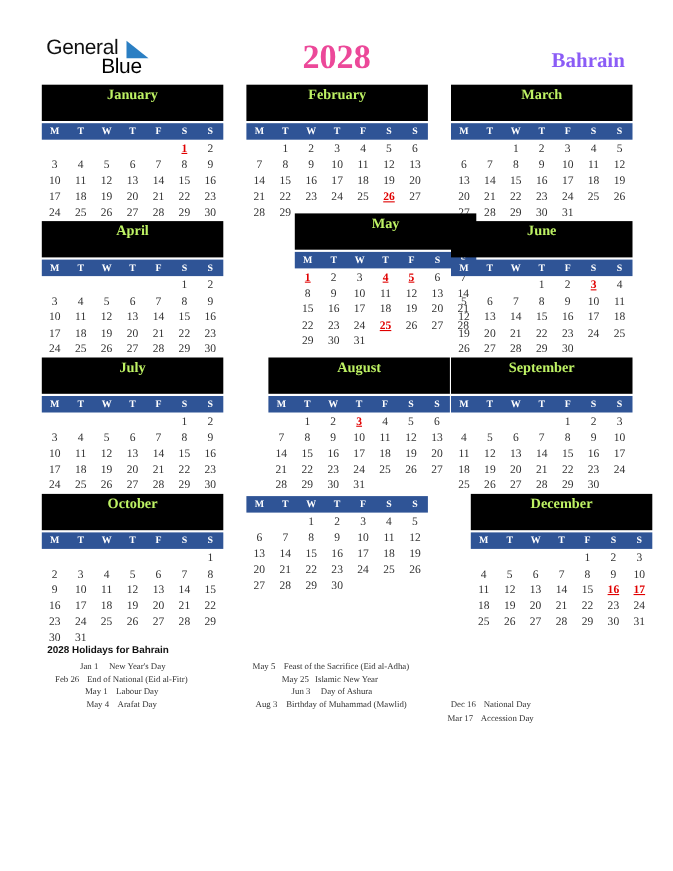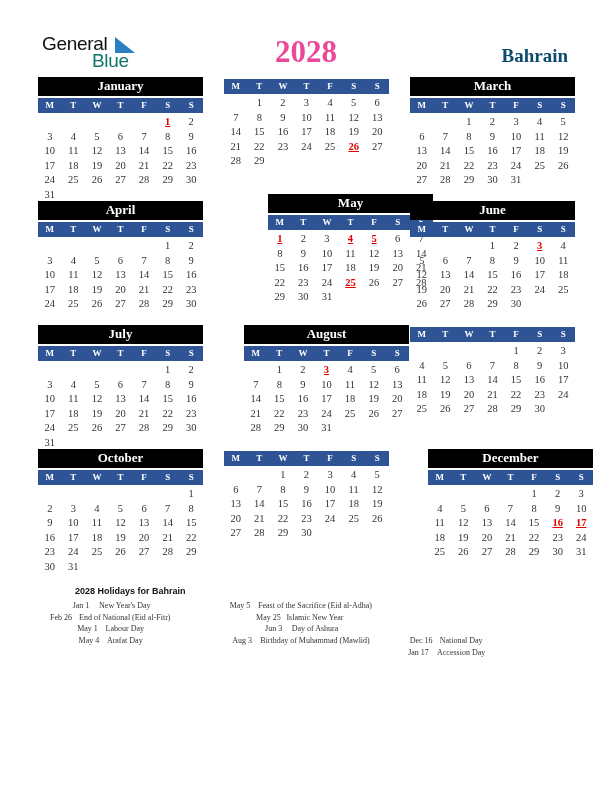--- a/index.html
+++ b/index.html
@@ -1,31 +1,31 @@
 <!DOCTYPE html>
 <html><head>
 <meta charset="utf-8">
 <style>
   html, body { margin: 0; padding: 0; background: #ffffff; }
   body { width: 612px; height: 792px; position: relative; overflow: hidden; font-family: "DejaVu Serif", "Liberation Serif", serif; color: #333; }
   .logo { position: absolute; left: 42px; top: 33px; width: 100px; height: 40px; }
   .logo .general { position: absolute; left: 0; top: 0; font-family: "Liberation Sans", sans-serif; font-size: 19px; color: #111; letter-spacing: -0.3px; }
-  .logo .blue { position: absolute; left: 50px; top: 17px; font-family: "Liberation Sans", sans-serif; font-size: 19px; color: #0f766e; letter-spacing: -0.3px; }
+  .logo .blue { position: absolute; left: 50px; top: 17px; font-family: "Liberation Sans", sans-serif; font-size: 19px; color: #000000; letter-spacing: -0.3px; }
   .logo .tri { position: absolute; left: 73px; top: 4px; width: 0; height: 0; border-bottom: 16px solid #2b7fc3; border-right: 20px solid transparent; }
   .year { position: absolute; left: 256px; top: 34px; width: 100px; text-align: center; font-family: "Liberation Serif", serif; font-weight: bold; font-size: 31px; color: #ec4899; }
-  .country { position: absolute; right: 44px; top: 45px; font-family: "Liberation Serif", serif; font-weight: bold; font-size: 19px; color: #0c4a6e; }
+  .country { position: absolute; right: 44px; top: 45px; font-family: "Liberation Serif", serif; font-weight: bold; font-size: 19px; color: #8b5cf6; }
   .month { position: absolute; width: 165px; }
-  .month .mtitle { background: #000; color: #ffffff; height: 19px; line-height: 17px; text-align: center; font-family: "Liberation Serif", serif; font-weight: bold; font-size: 13px; }
+  .month .mtitle { background: #000; color: #bef264; height: 33px; line-height: 17px; text-align: center; font-family: "Liberation Serif", serif; font-weight: bold; font-size: 13px; }
   .month .dow { display: grid; grid-template-columns: repeat(7, 1fr); background: #2f5496; height: 15px; line-height: 15px; margin-top: 2px; }
   .month .dow span { color: #fff; text-align: center; font-family: "Liberation Serif", serif; font-weight: bold; font-size: 9px; }
   .month .days { display: grid; grid-template-columns: repeat(7, 1fr); margin-top: 2px; }
   .month .days span { text-align: center; height: 14.5px; line-height: 14.5px; font-family: "Liberation Serif", serif; font-size: 10.5px; color: #333; }
   .month .days span.hol { color: #e00000; font-weight: bold; text-decoration: underline; }
   .holidays { position: absolute; left: 43px; top: 586px; width: 540px; }
-  .holidays .htitle { font-family: "Liberation Sans", sans-serif; font-weight: bold; font-size: 9px; color: #111; margin-bottom: 4px; margin-left: 32px; }
+  .holidays .htitle { font-family: "Liberation Sans", sans-serif; font-weight: bold; font-size: 9px; color: #111; margin-bottom: 4px; }
   .hcol { position: absolute; top: 15px; text-align: center; }
   .hrow { height: 11.5px; font-family: "Liberation Serif", serif; font-size: 8px; color: #333; white-space: nowrap; }
   .hrow .hd { display: inline-block; width: 36px; }
 </style>
 </head>
 <body>
 
 <div class="logo">
   <span class="general">General</span>
   <span class="tri"></span>
@@ -79,20 +79,21 @@
         <span class="">25</span>
         <span class="">26</span>
         <span class="">27</span>
         <span class="">28</span>
         <span class="">29</span>
         <span class="">30</span>
         <span class="">31</span>
       </div>
     </div>
     <div class="month" style="left: 224px; top: 77px;">
+      <div class="mtitle">February</div>
       <div class="dow">
         <span>M</span>
         <span>T</span>
         <span>W</span>
         <span>T</span>
         <span>F</span>
         <span>S</span>
         <span>S</span>
       </div>
       <div class="days">
@@ -406,20 +407,21 @@
         <span class="">25</span>
         <span class="">26</span>
         <span class="">27</span>
         <span class="">28</span>
         <span class="">29</span>
         <span class="">30</span>
         <span class="">31</span>
       </div>
     </div>
     <div class="month" style="left: 410px; top: 325px;">
+      <div class="mtitle">September</div>
       <div class="dow">
         <span>M</span>
         <span>T</span>
         <span>W</span>
         <span>T</span>
         <span>F</span>
         <span>S</span>
         <span>S</span>
       </div>
       <div class="days">
@@ -616,16 +618,16 @@
         <div class="hrow"><span class="hd">May 4</span><span>Arafat Day</span></div>
       </div>
       <div class="hcol" style="left: 179px;">
         <div class="hrow"><span class="hd">May 5</span><span>Feast of the Sacrifice (Eid al-Adha)</span></div>
         <div class="hrow"><span class="hd">May 25</span><span>Islamic New Year</span></div>
         <div class="hrow"><span class="hd">Jun 3</span><span>Day of Ashura</span></div>
         <div class="hrow"><span class="hd">Aug 3</span><span>Birthday of Muhammad (Mawlid)</span></div>
       </div>
       <div class="hcol" style="left: 357px; margin-top: 35px;">
         <div class="hrow"><span class="hd" style="width: 37px;">Dec 16</span><span>National Day</span></div>
-        <div class="hrow"><span class="hd" style="width: 37px;">Jan 17</span><span>Accession Day</span></div>
+        <div class="hrow"><span class="hd" style="width: 37px;">Mar 17</span><span>Accession Day</span></div>
       </div>
     </div>
 </div>
 
 </body></html>

